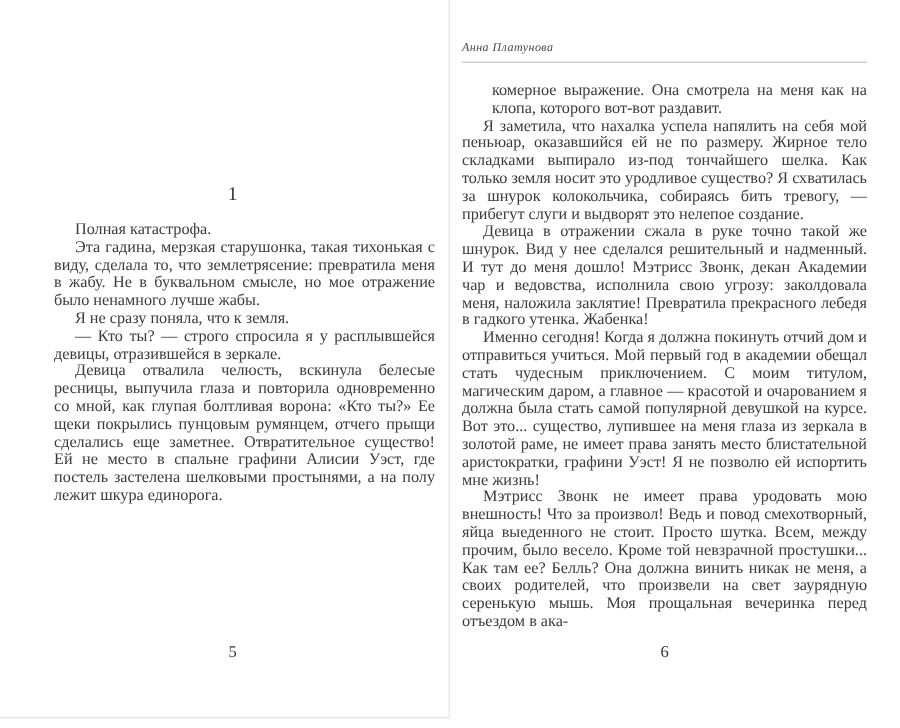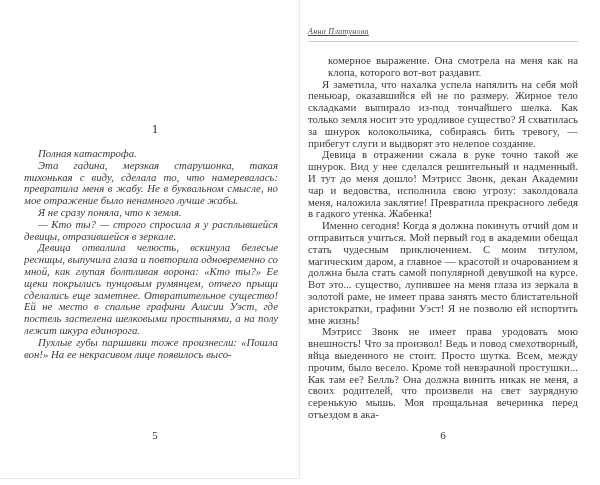--- a/index.html
+++ b/index.html
@@ -43,24 +43,23 @@
     text-align: center;
     font-size: 13px;
     color: #333333;
   }
   .text-block {
     position: absolute;
     overflow: hidden;
   }
   .left-block {
     top: 148px;
-    left: 24px;
+    left: 36px;
     width: 254px;
     height: 286px;
-    font-style: italic;
   }
   .right-block {
     top: 55px;
     left: 8px;
     width: 270px;
     height: 372px;
   }
   .text-block p {
     margin: 0;
     padding: 0;
@@ -80,21 +79,20 @@
     left: 8px;
     width: 270px;
   }
   .running-header .author {
     display: block;
     font-style: italic;
     font-size: 8px;
     letter-spacing: 0.3px;
     color: #4a4a4a;
     padding-bottom: 5px;
-    text-decoration: underline;
   }
   .header-rule {
     width: 100%;
     height: 0;
     border-bottom: 1px solid #cfcfcf;
   }
   .page-number {
     position: absolute;
     top: 429px;
     text-align: center;
@@ -106,25 +104,24 @@
 </style>
 </head>
 <body>
 
 <div class="spread">
 
   <div class="page page-left">
     <div class="chapter-number">1</div>
     <div class="text-block left-block">
         <p>Полная катастрофа.</p>
-        <p>Эта гадина, мерзкая старушонка, такая тихонькая с виду, сделала то, что намеревалась: превратила меня в жабу. Не в буквальном смысле, но мое отражение было ненамного лучше жабы.</p>
+        <p>Эта гадина, мерзкая старушонка, такая тихонькая с виду, сделала то, что землетрясение: превратила меня в жабу. Не в буквальном смысле, но мое отражение было ненамного лучше жабы.</p>
         <p>Я не сразу поняла, что к земля.</p>
         <p>— Кто ты? — строго спросила я у расплывшейся девицы, отразившейся в зеркале.</p>
         <p>Девица отвалила челюсть, вскинула белесые ресницы, выпучила глаза и повторила одновременно со мной, как глупая болтливая ворона: «Кто ты?» Ее щеки покрылись пунцовым румянцем, отчего прыщи сделались еще заметнее. Отвратительное существо! Ей не место в спальне графини Алисии Уэст, где постель застелена шелковыми простынями, а на полу лежит шкура единорога.</p>
-        <p>Пухлые губы паршивки тоже произнесли: «Пошла вон!» На ее некрасивом лице появилось высо-</p>
       </div>
     <div class="page-number">5</div>
   </div>
 
   <div class="page page-right">
     <div class="running-header">
       <span class="author">Анна Платунова</span>
       <div class="header-rule"></div>
     </div>
     <div class="text-block right-block">

